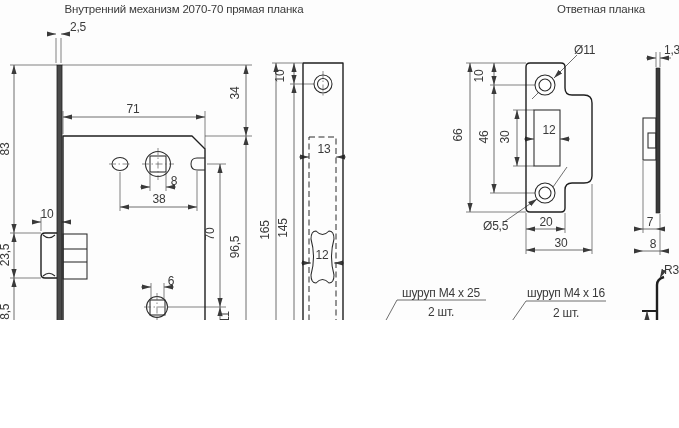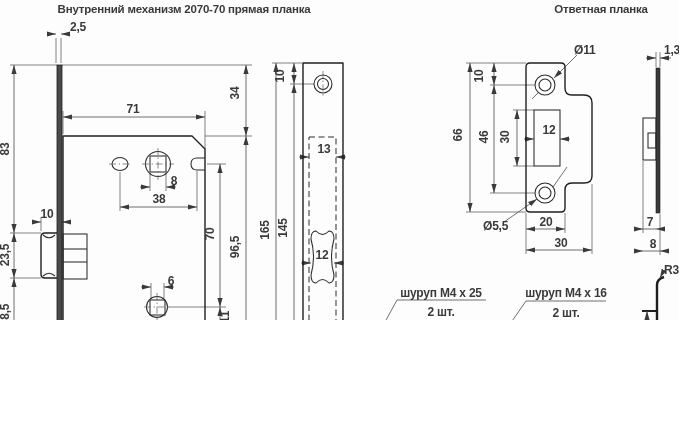--- a/index.html
+++ b/index.html
@@ -1,17 +1,17 @@
 <!DOCTYPE html>
 <html><head>
 <meta charset="utf-8">
 <style>
   html,body{margin:0;padding:0;background:#fff;}
   .stage{position:relative;width:679px;height:320px;background:#fdfdfd;overflow:hidden;
-         font-family:"Liberation Sans",sans-serif;font-weight:bold;}
+         font-family:"Liberation Sans",sans-serif;}
   svg{display:block}
   svg text{font-family:"Liberation Sans",sans-serif;fill:#3a3a3a;letter-spacing:-0.2px;}
   .ttl{font-size:11.5px;}
   .dim-t{font-size:12px;}
   .obj{stroke:#1f1f1f;stroke-width:1.4;fill:none;stroke-linejoin:round;}
   .obj2{stroke:#2a2a2a;stroke-width:1.05;fill:none;}
   .objw{stroke:#2a2a2a;stroke-width:1.05;fill:#fff;}
   .ext{stroke:#4a4a4a;stroke-width:0.7;fill:none;}
   .dim{stroke:#4a4a4a;stroke-width:0.8;fill:none;}
   .cl{stroke:#5a5a5a;stroke-width:0.7;fill:none;stroke-dasharray:7 2.5 1.5 2.5;}

